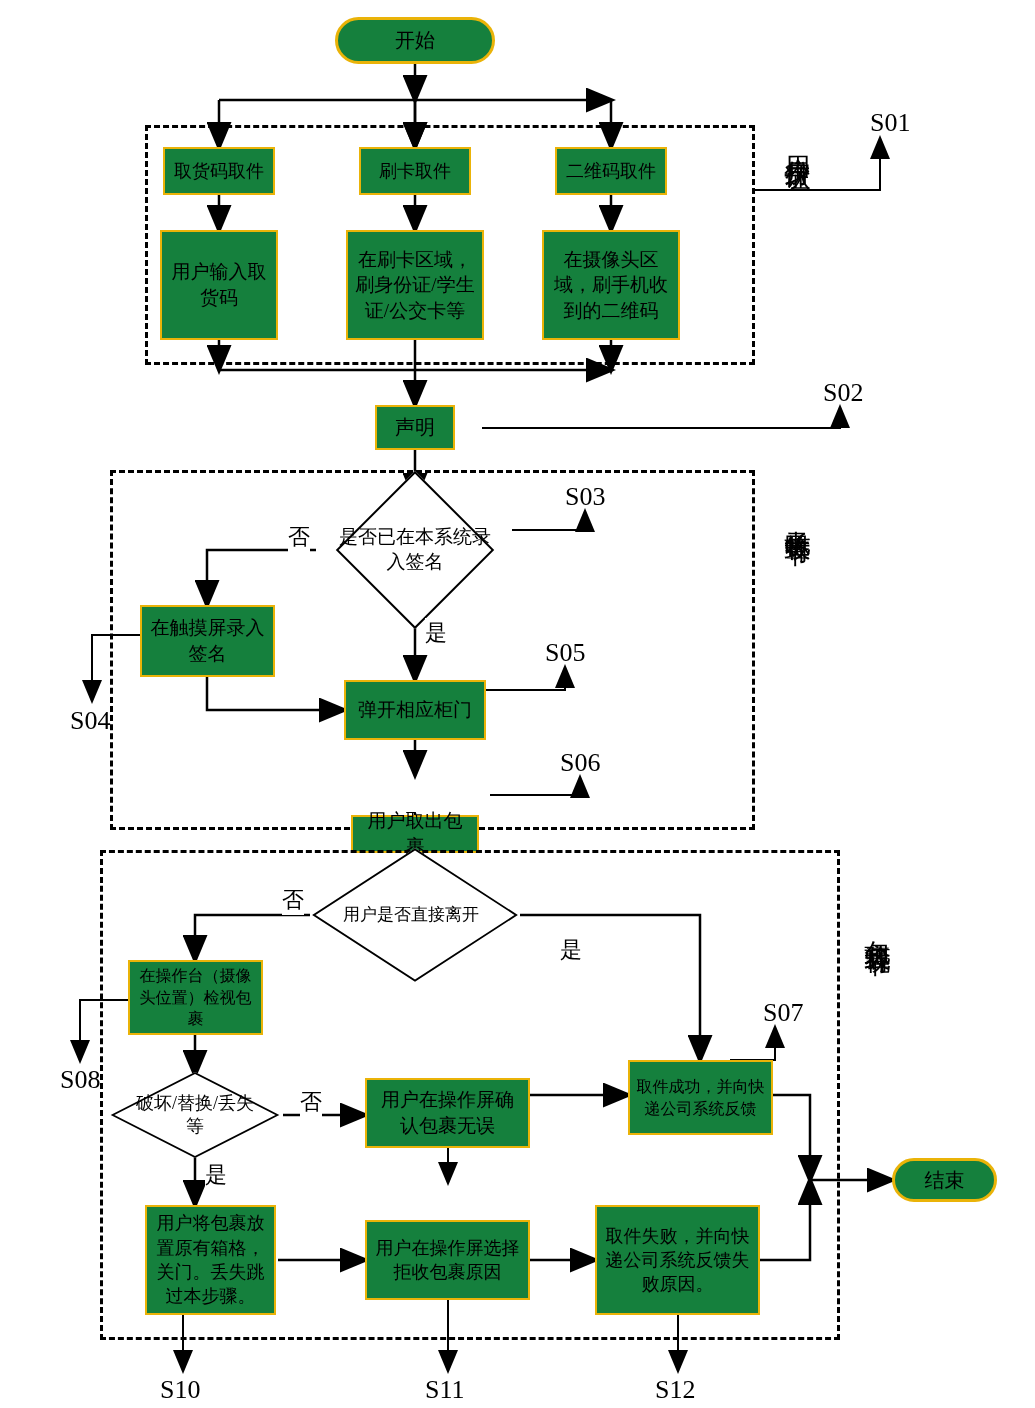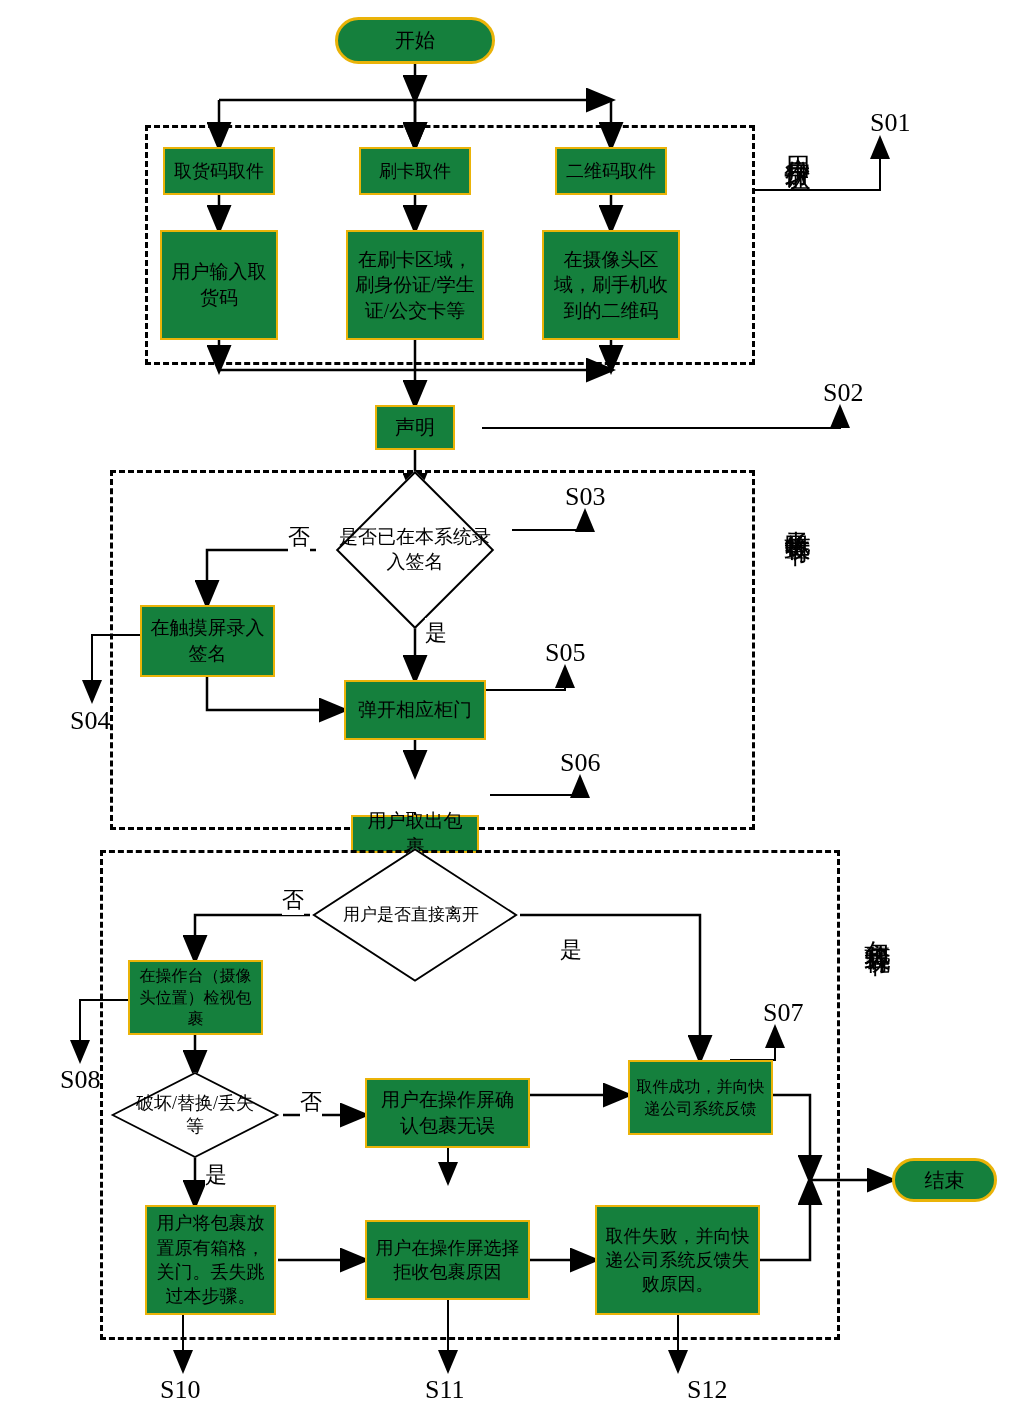--- a/index.html
+++ b/index.html
@@ -239,17 +239,17 @@
 <div class="seq" style="left:160px;top:1375px;">S10</div>
 
 <div class="box" style="left:365px;top:1220px;width:165px;height:80px;font-size:18px;">
     <span>用户在操作屏选择拒收包裹原因</span>
   </div>
 <div class="seq" style="left:425px;top:1375px;">S11</div>
 
 <div class="box" style="left:595px;top:1205px;width:165px;height:110px;font-size:18px;">
     <span>取件失败，并向快递公司系统反馈失败原因。</span>
   </div>
-<div class="seq" style="left:655px;top:1375px;margin-left:32px;">S12</div>
+<div class="seq" style="left:655px;top:1375px;">S12</div>
 
 <div class="box terminator" style="left:892px;top:1158px;width:105px;height:44px;border-width:3px;">
     <span>结束</span>
   </div>
 
 </body></html>

